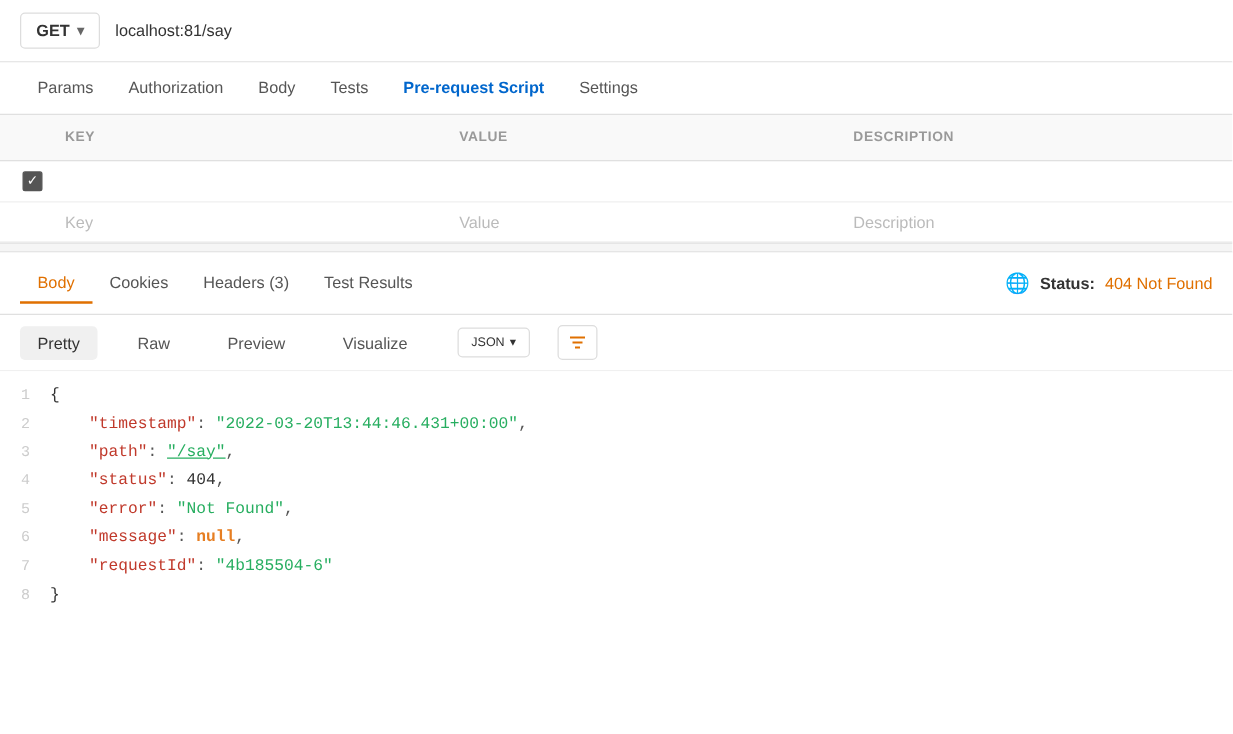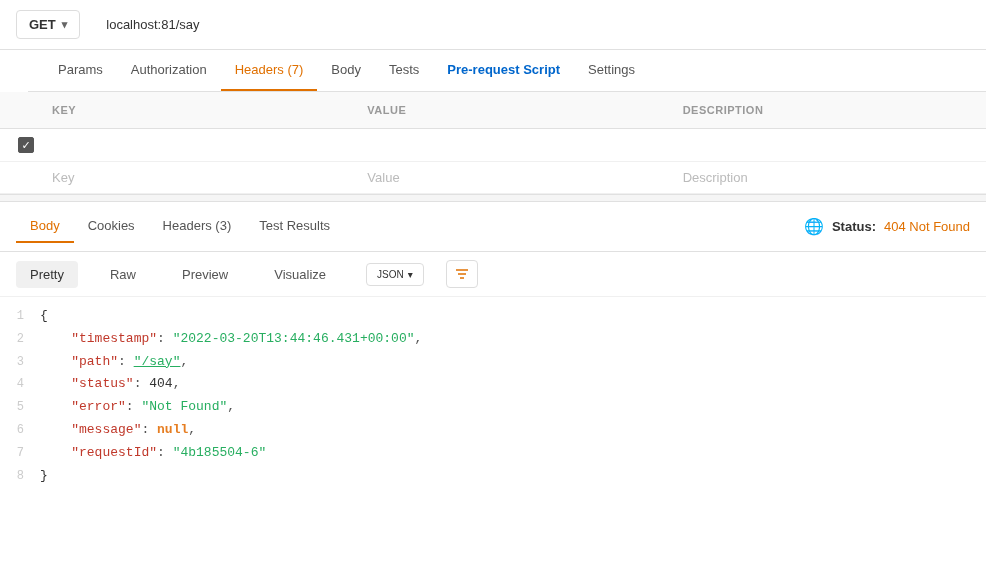--- a/index.html
+++ b/index.html
@@ -10,21 +10,21 @@
       color: #333;
     }
 
     
     .url-bar {
       display: flex;
       align-items: center;
       padding: 10px 16px;
       border-bottom: 1px solid #e0e0e0;
       background: #fff;
-      gap: 16px;
+      gap: 2px;
     }
     .method-select {
       display: flex;
       align-items: center;
       gap: 6px;
       padding: 6px 12px;
       border: 1px solid #ddd;
       border-radius: 4px;
       background: #fff;
       cursor: pointer;
@@ -45,21 +45,20 @@
       color: #333;
     }
 
     
     .tabs-row {
       display: flex;
       align-items: center;
       padding: 0 16px;
       border-bottom: 1px solid #e0e0e0;
       background: #fff;
-      margin-left: 28px;
     }
     .tab {
       padding: 12px 14px;
       cursor: pointer;
       color: #555;
       font-size: 13px;
       border-bottom: 2px solid transparent;
       white-space: nowrap;
     }
     .tab.active {
@@ -258,21 +257,20 @@
   <div class="method-select">
     <span>GET</span>
     <span class="chevron">▾</span>
   </div>
   <input class="url-input" type="text" value="localhost:81/say" style="">
 </div>
 
 <div class="tabs-row">
   <div class="tab">Params</div>
   <div class="tab">Authorization</div>
-  <div class="tab active">Headers (7)</div>
   <div class="tab">Body</div>
   <div class="tab">Tests</div>
   <div class="tab active-blue">Pre-request Script</div>
   <div class="tab">Settings</div>
 </div>
 
 <div class="headers-table-header">
   <div class="col-header"></div>
   <div class="col-header">KEY</div>
   <div class="col-header">VALUE</div>

